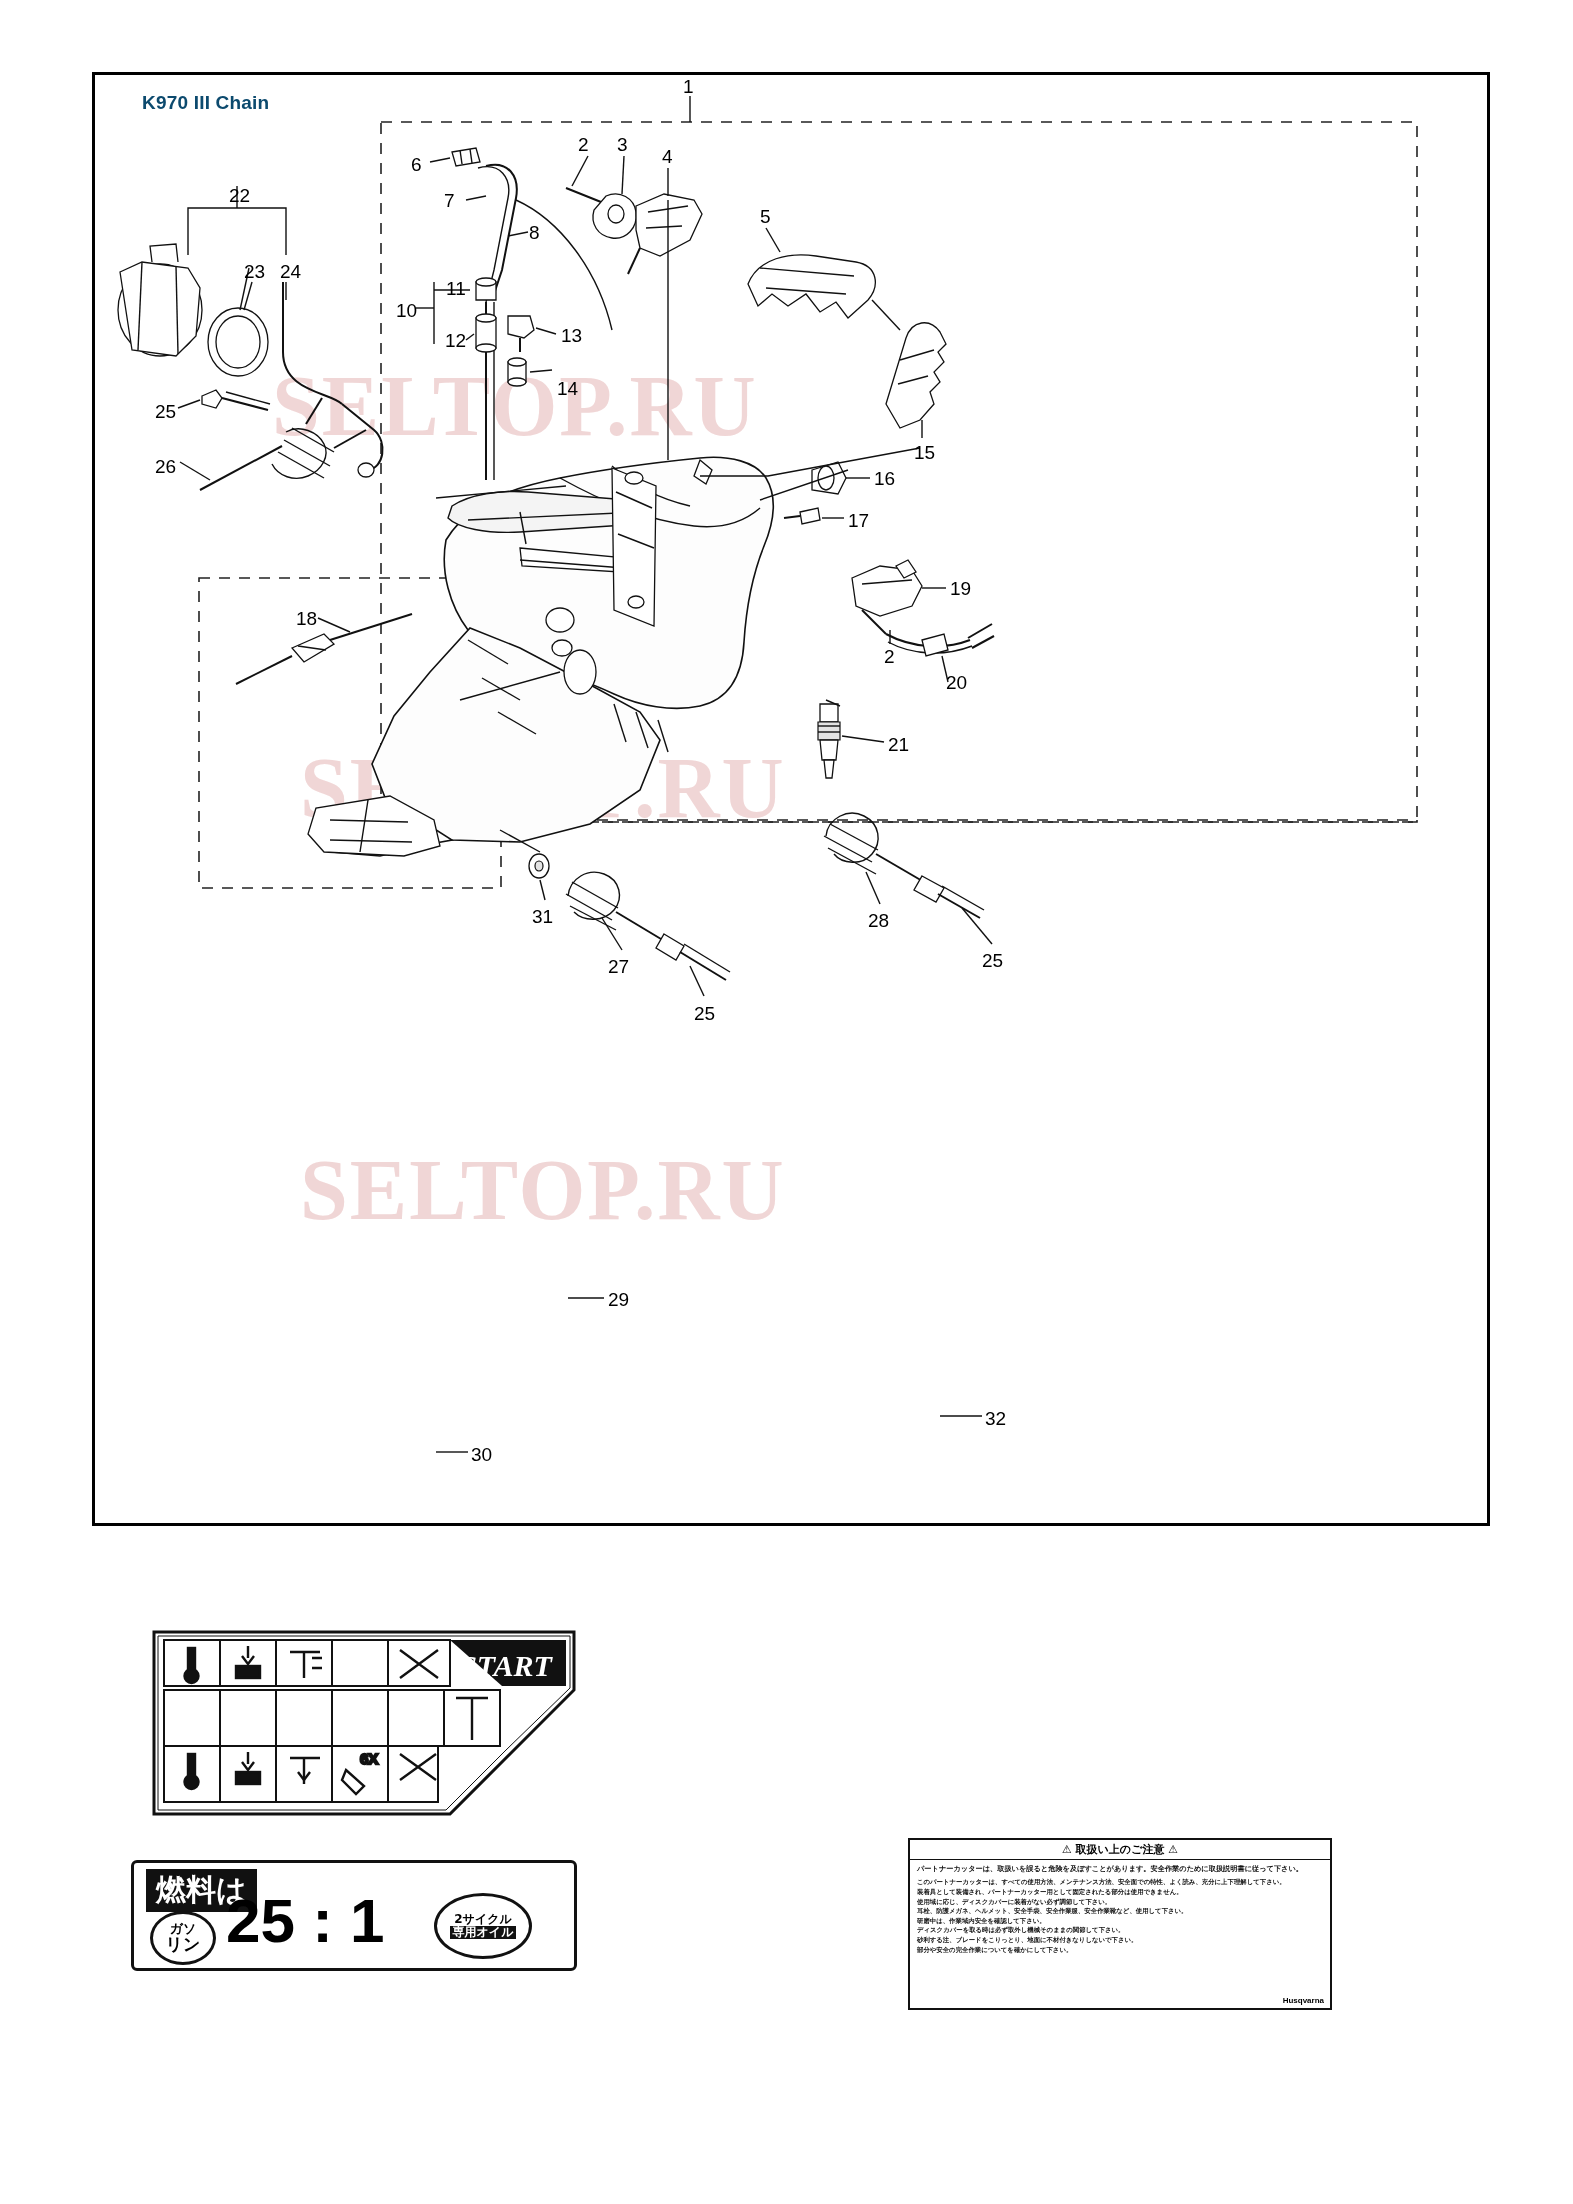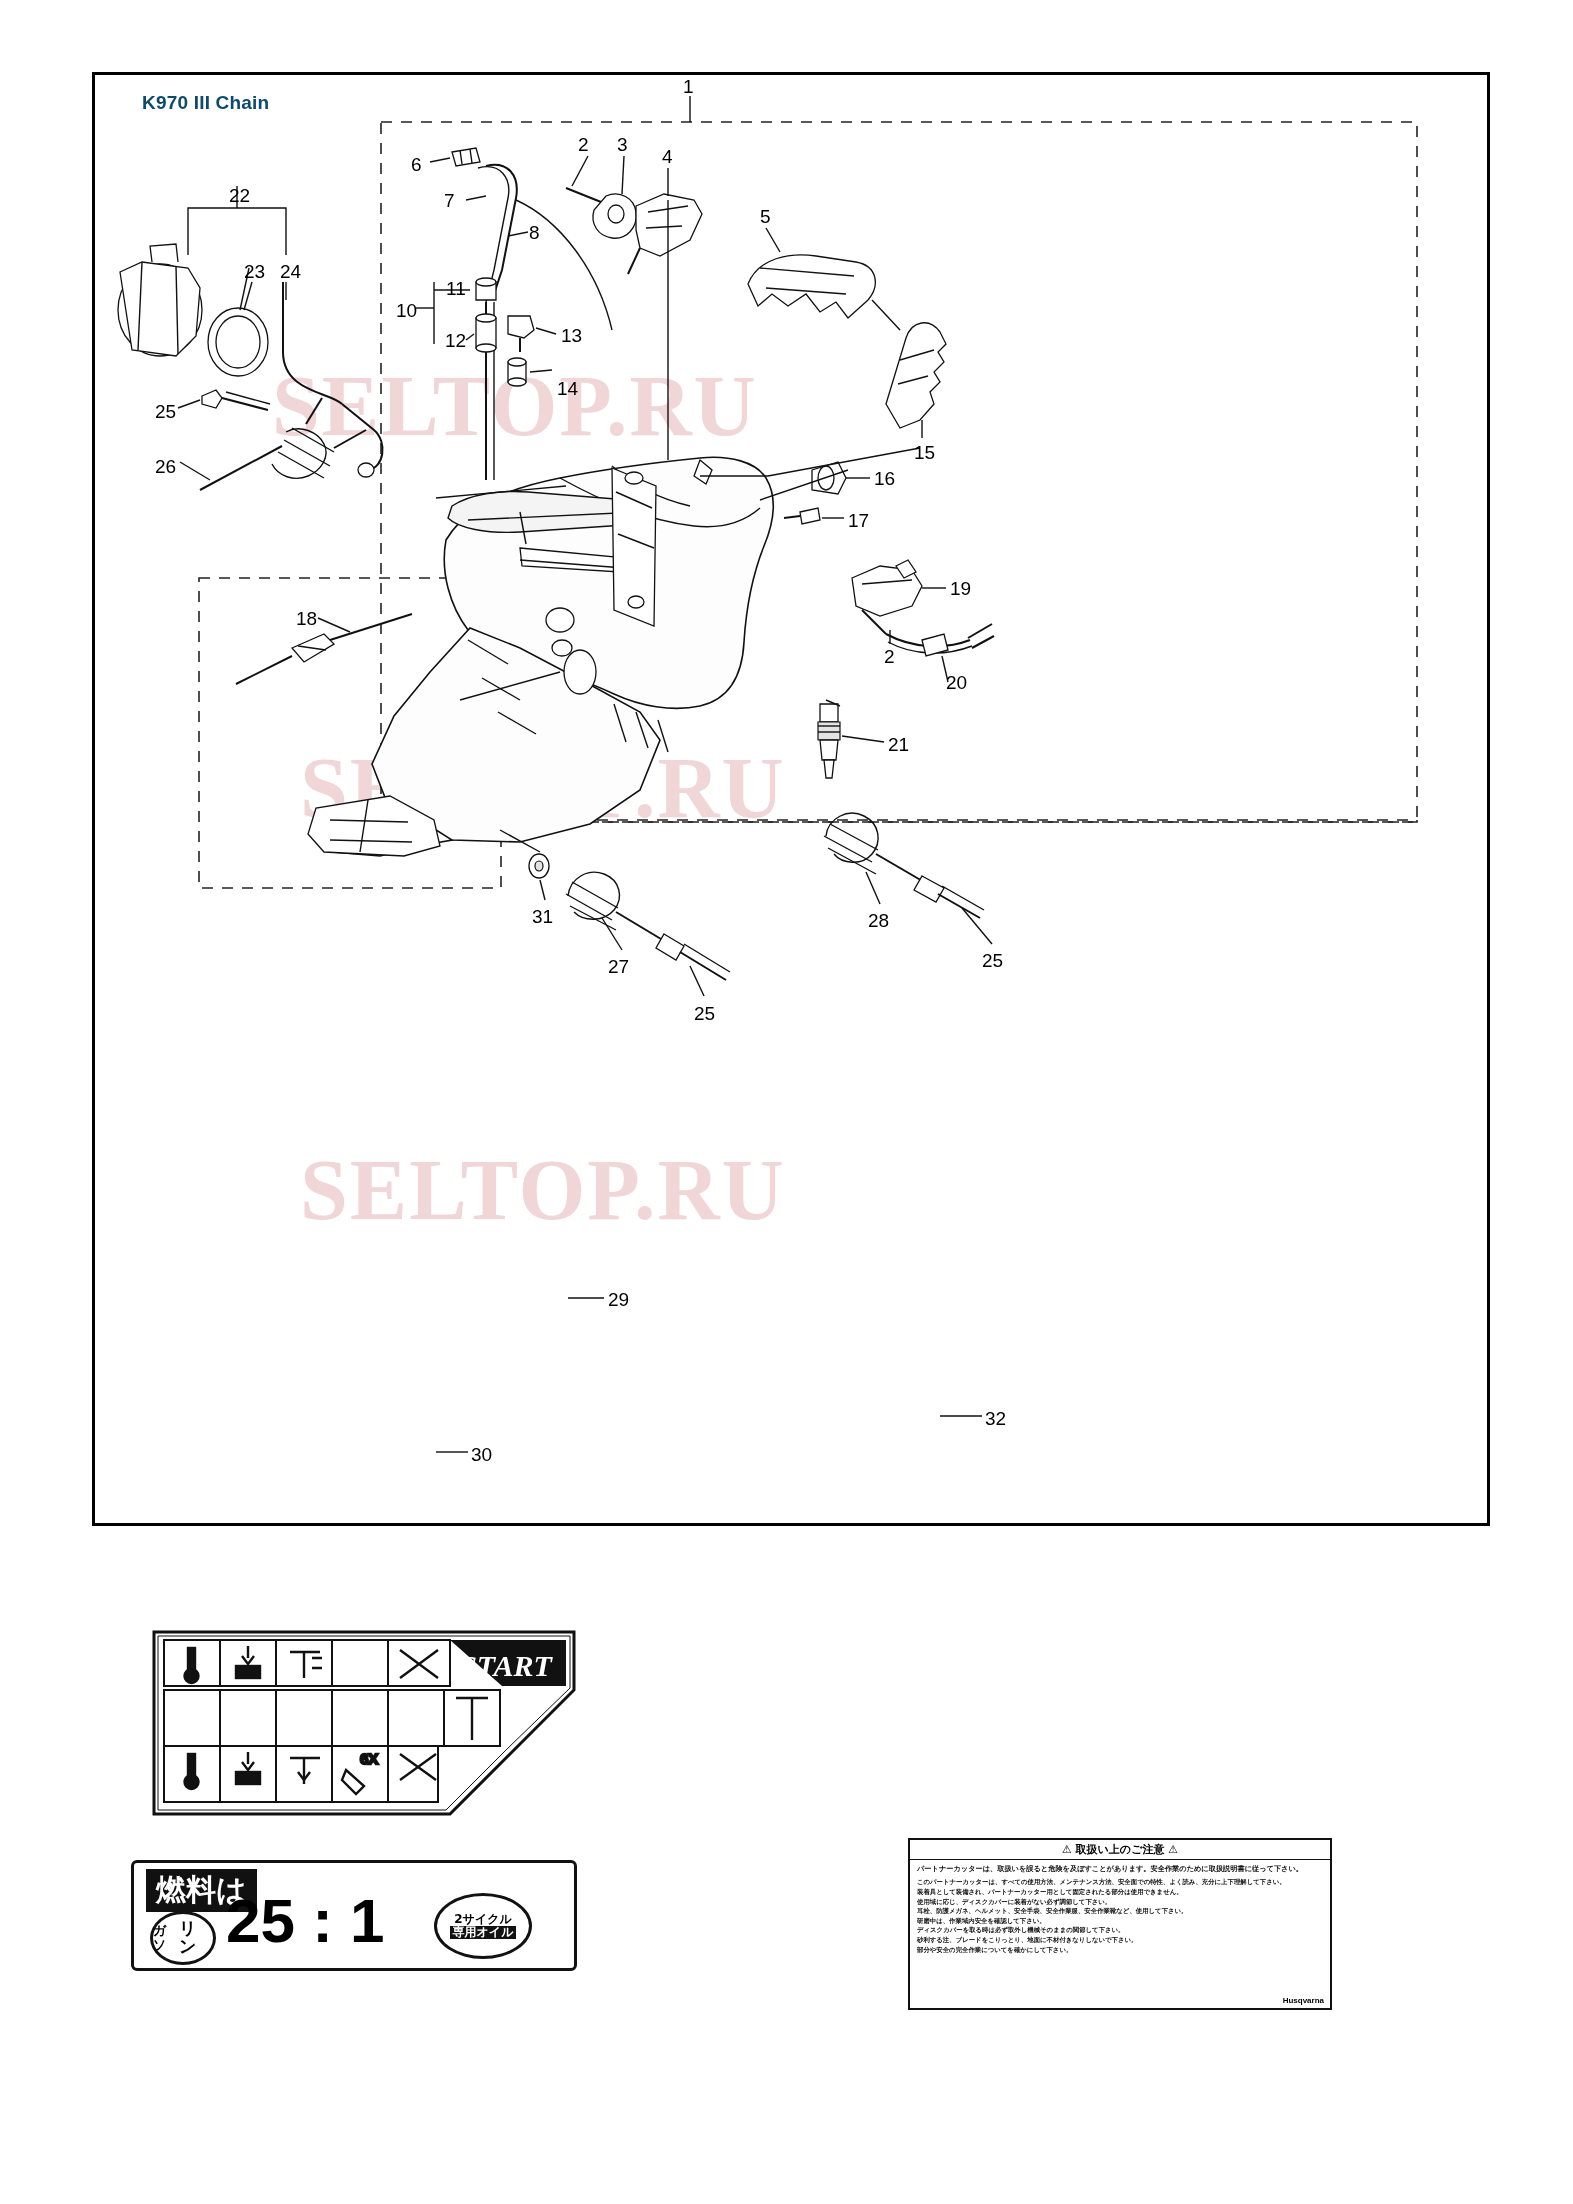--- a/index.html
+++ b/index.html
@@ -379,21 +379,21 @@
         <path d="M250 22 L288 50 M288 22 L250 50" fill="none"></path>
         <path d="M250 126 L286 152 M286 126 L250 152" fill="none"></path>
         <path d="M306 70 L338 70 M322 70 L322 112" fill="none"></path>
       </g>
     </svg>
   </div>
 
   <div class="decal30">
     <div class="jpbig" style="position:absolute;left:12px;top:6px;font-size:30px;background:#111;color:#fff;padding:1px 10px;">燃料は</div>
     <div style="position:absolute;left:16px;top:48px;width:60px;height:48px;border:3px solid #111;border-radius:50%;
-                display:flex;flex-direction:row;align-items:center;justify-content:center;line-height:1.05;">
+                display:flex;flex-direction:column;align-items:center;justify-content:center;line-height:1.05;">
       <span style="font-size:13px;font-family:'DejaVu Sans',sans-serif;font-weight:bold;">ガソ</span>
       <span style="font-size:17px;font-family:'DejaVu Sans',sans-serif;font-weight:bold;">リン</span>
     </div>
     <div style="position:absolute;left:92px;top:22px;font-size:62px;font-weight:bold;font-family:'Liberation Sans',sans-serif;">25 : 1</div>
     <div style="position:absolute;left:300px;top:30px;width:92px;height:60px;border:3px solid #111;border-radius:50%;
                 display:flex;flex-direction:column;align-items:center;justify-content:center;line-height:1.1;">
       <span style="font-size:12px;font-family:'DejaVu Sans',sans-serif;font-weight:bold;">2サイクル</span>
       <span style="font-size:12px;font-family:'DejaVu Sans',sans-serif;font-weight:bold;background:#111;color:#fff;padding:0 3px;">専用オイル</span>
     </div>
   </div>

